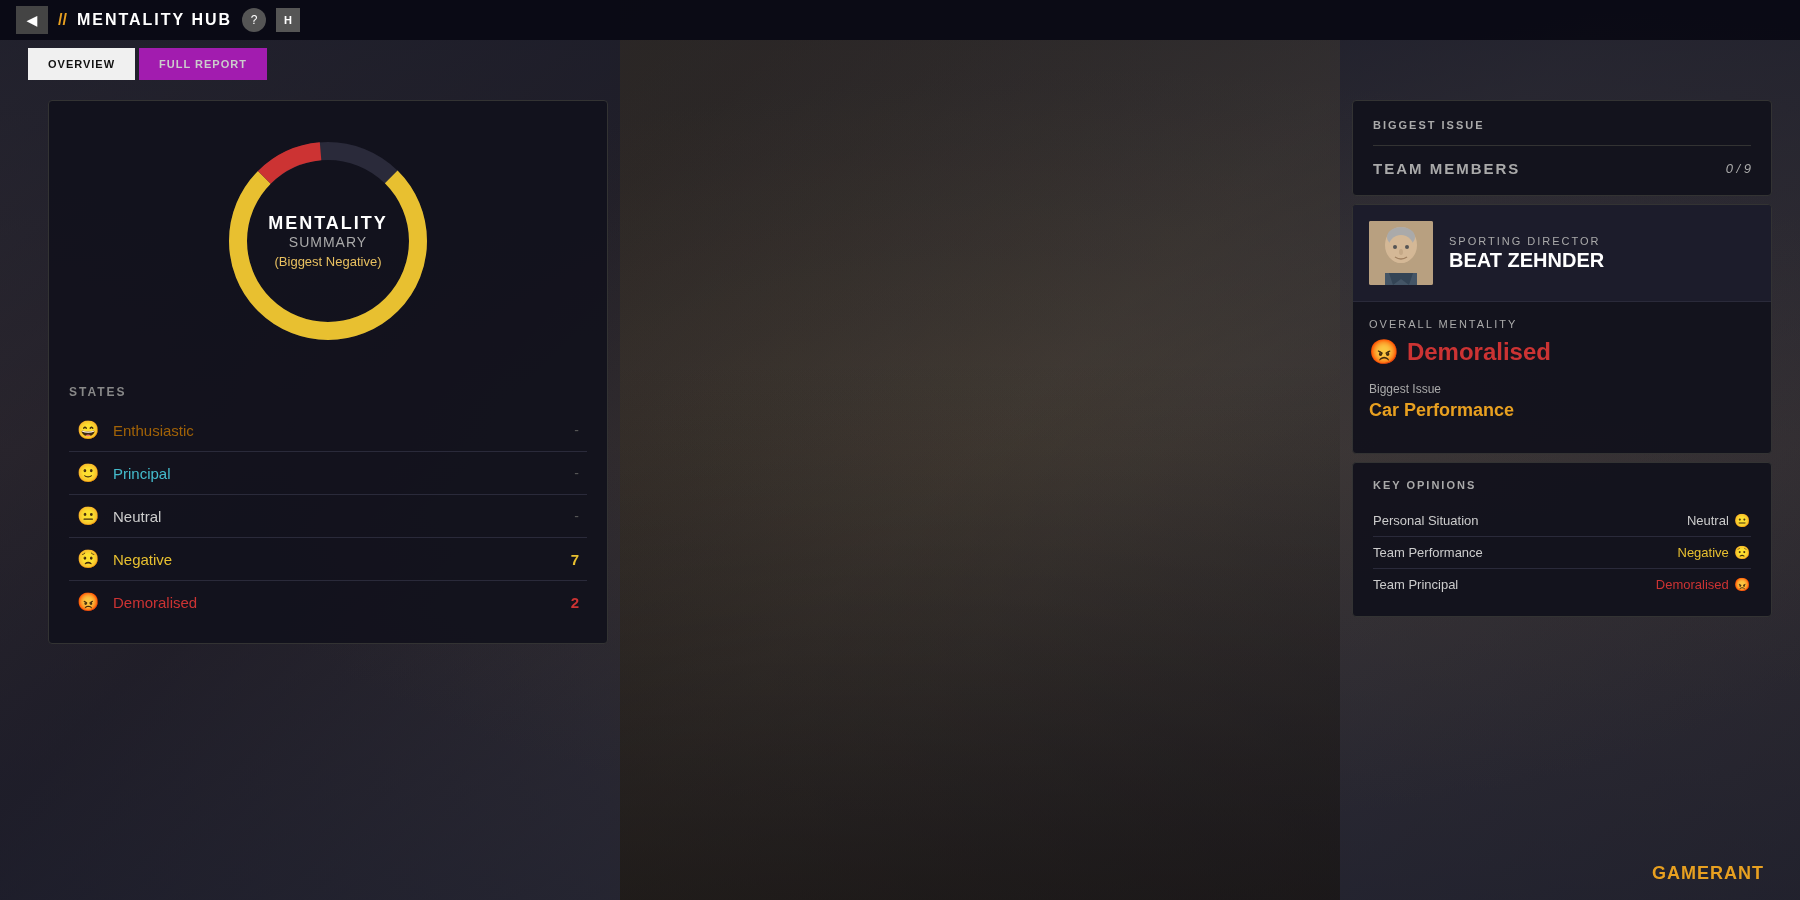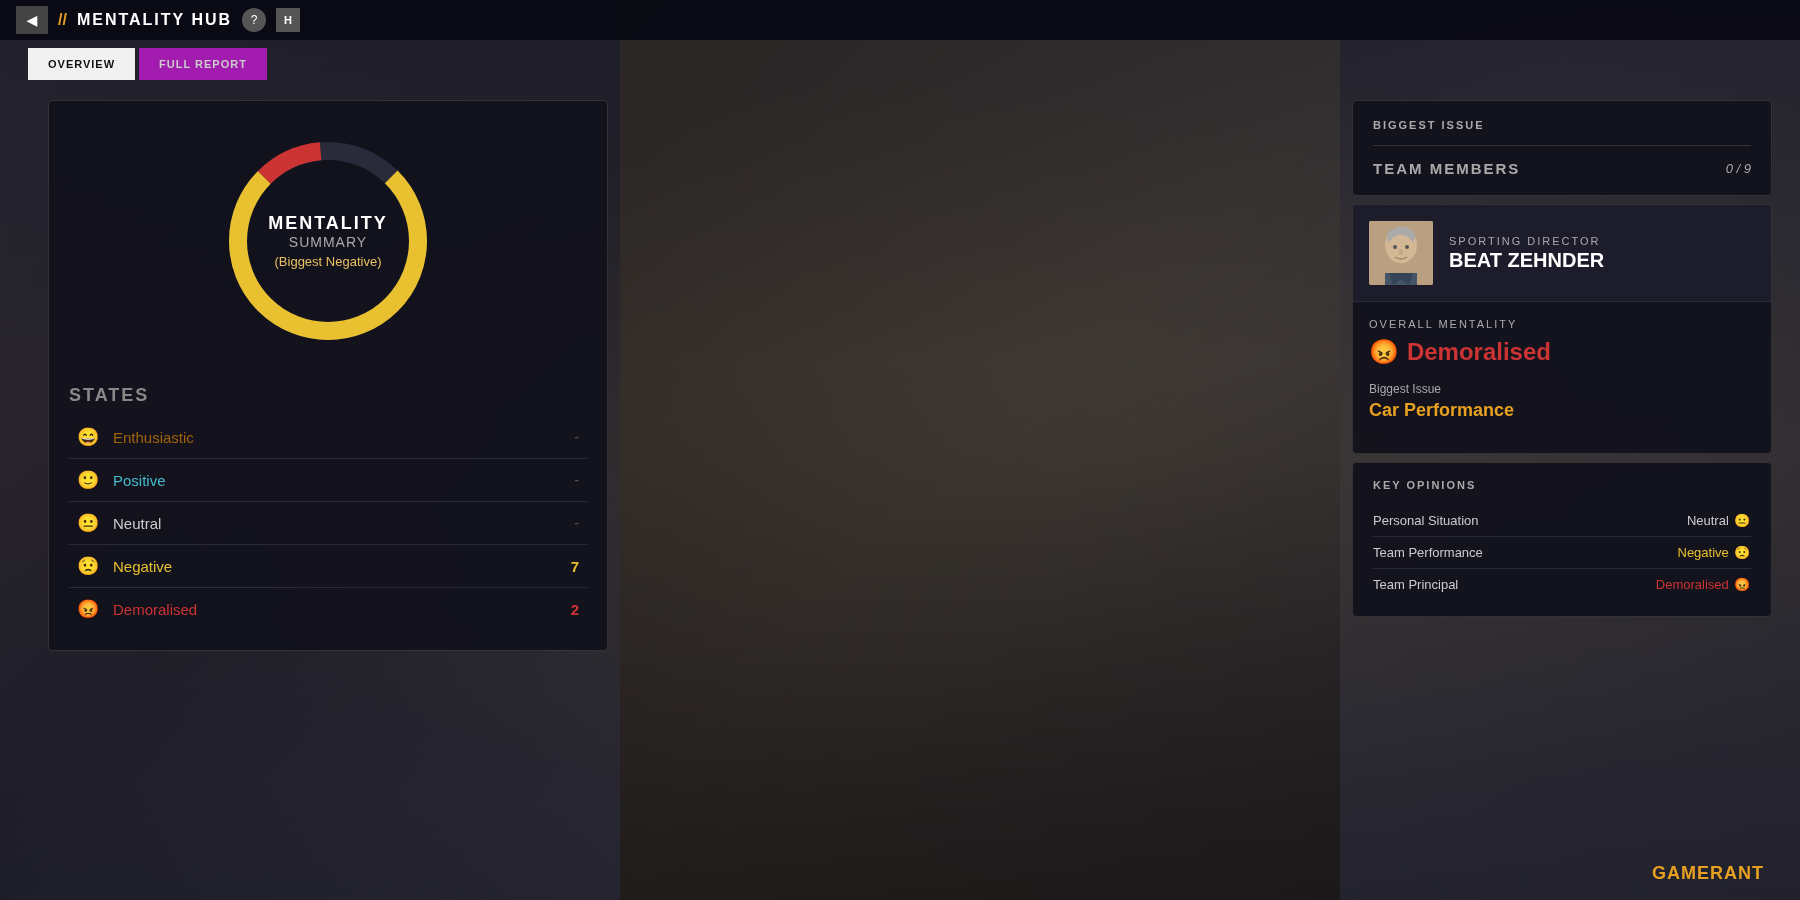--- a/index.html
+++ b/index.html
@@ -180,21 +180,21 @@
 
     .donut-label-status {
       font-size: 13px;
       color: #e8c060;
       margin-top: 4px;
     }
 
     
     .states-title {
       color: #888;
-      font-size: 18px;
+      font-size: 12px;
       letter-spacing: 2px;
       font-weight: bold;
       margin-bottom: 10px;
     }
 
     .state-row {
       display: flex;
       align-items: center;
       padding: 10px 8px;
       border-bottom: 1px solid #2a2a3a;
@@ -483,21 +483,21 @@
   <div class="states-title">STATES</div>
 
   <div class="state-row">
     <span class="state-icon" style="color:#cc44cc;">😄</span>
     <span class="state-name" style="color:#a16207;">Enthusiastic</span>
     <span class="state-dash">-</span>
   </div>
 
   <div class="state-row">
     <span class="state-icon" style="color:#44bbcc;">🙂</span>
-    <span class="state-name" style="color:#44bbcc;">Positive</span>
+    <span class="state-name" style="color:#44bbcc;">Principal</span>
     <span class="state-dash">-</span>
   </div>
 
   <div class="state-row">
     <span class="state-icon" style="color:#aaa;">😐</span>
     <span class="state-name" style="color:#ccc;">Neutral</span>
     <span class="state-dash">-</span>
   </div>
 
   <div class="state-row">

